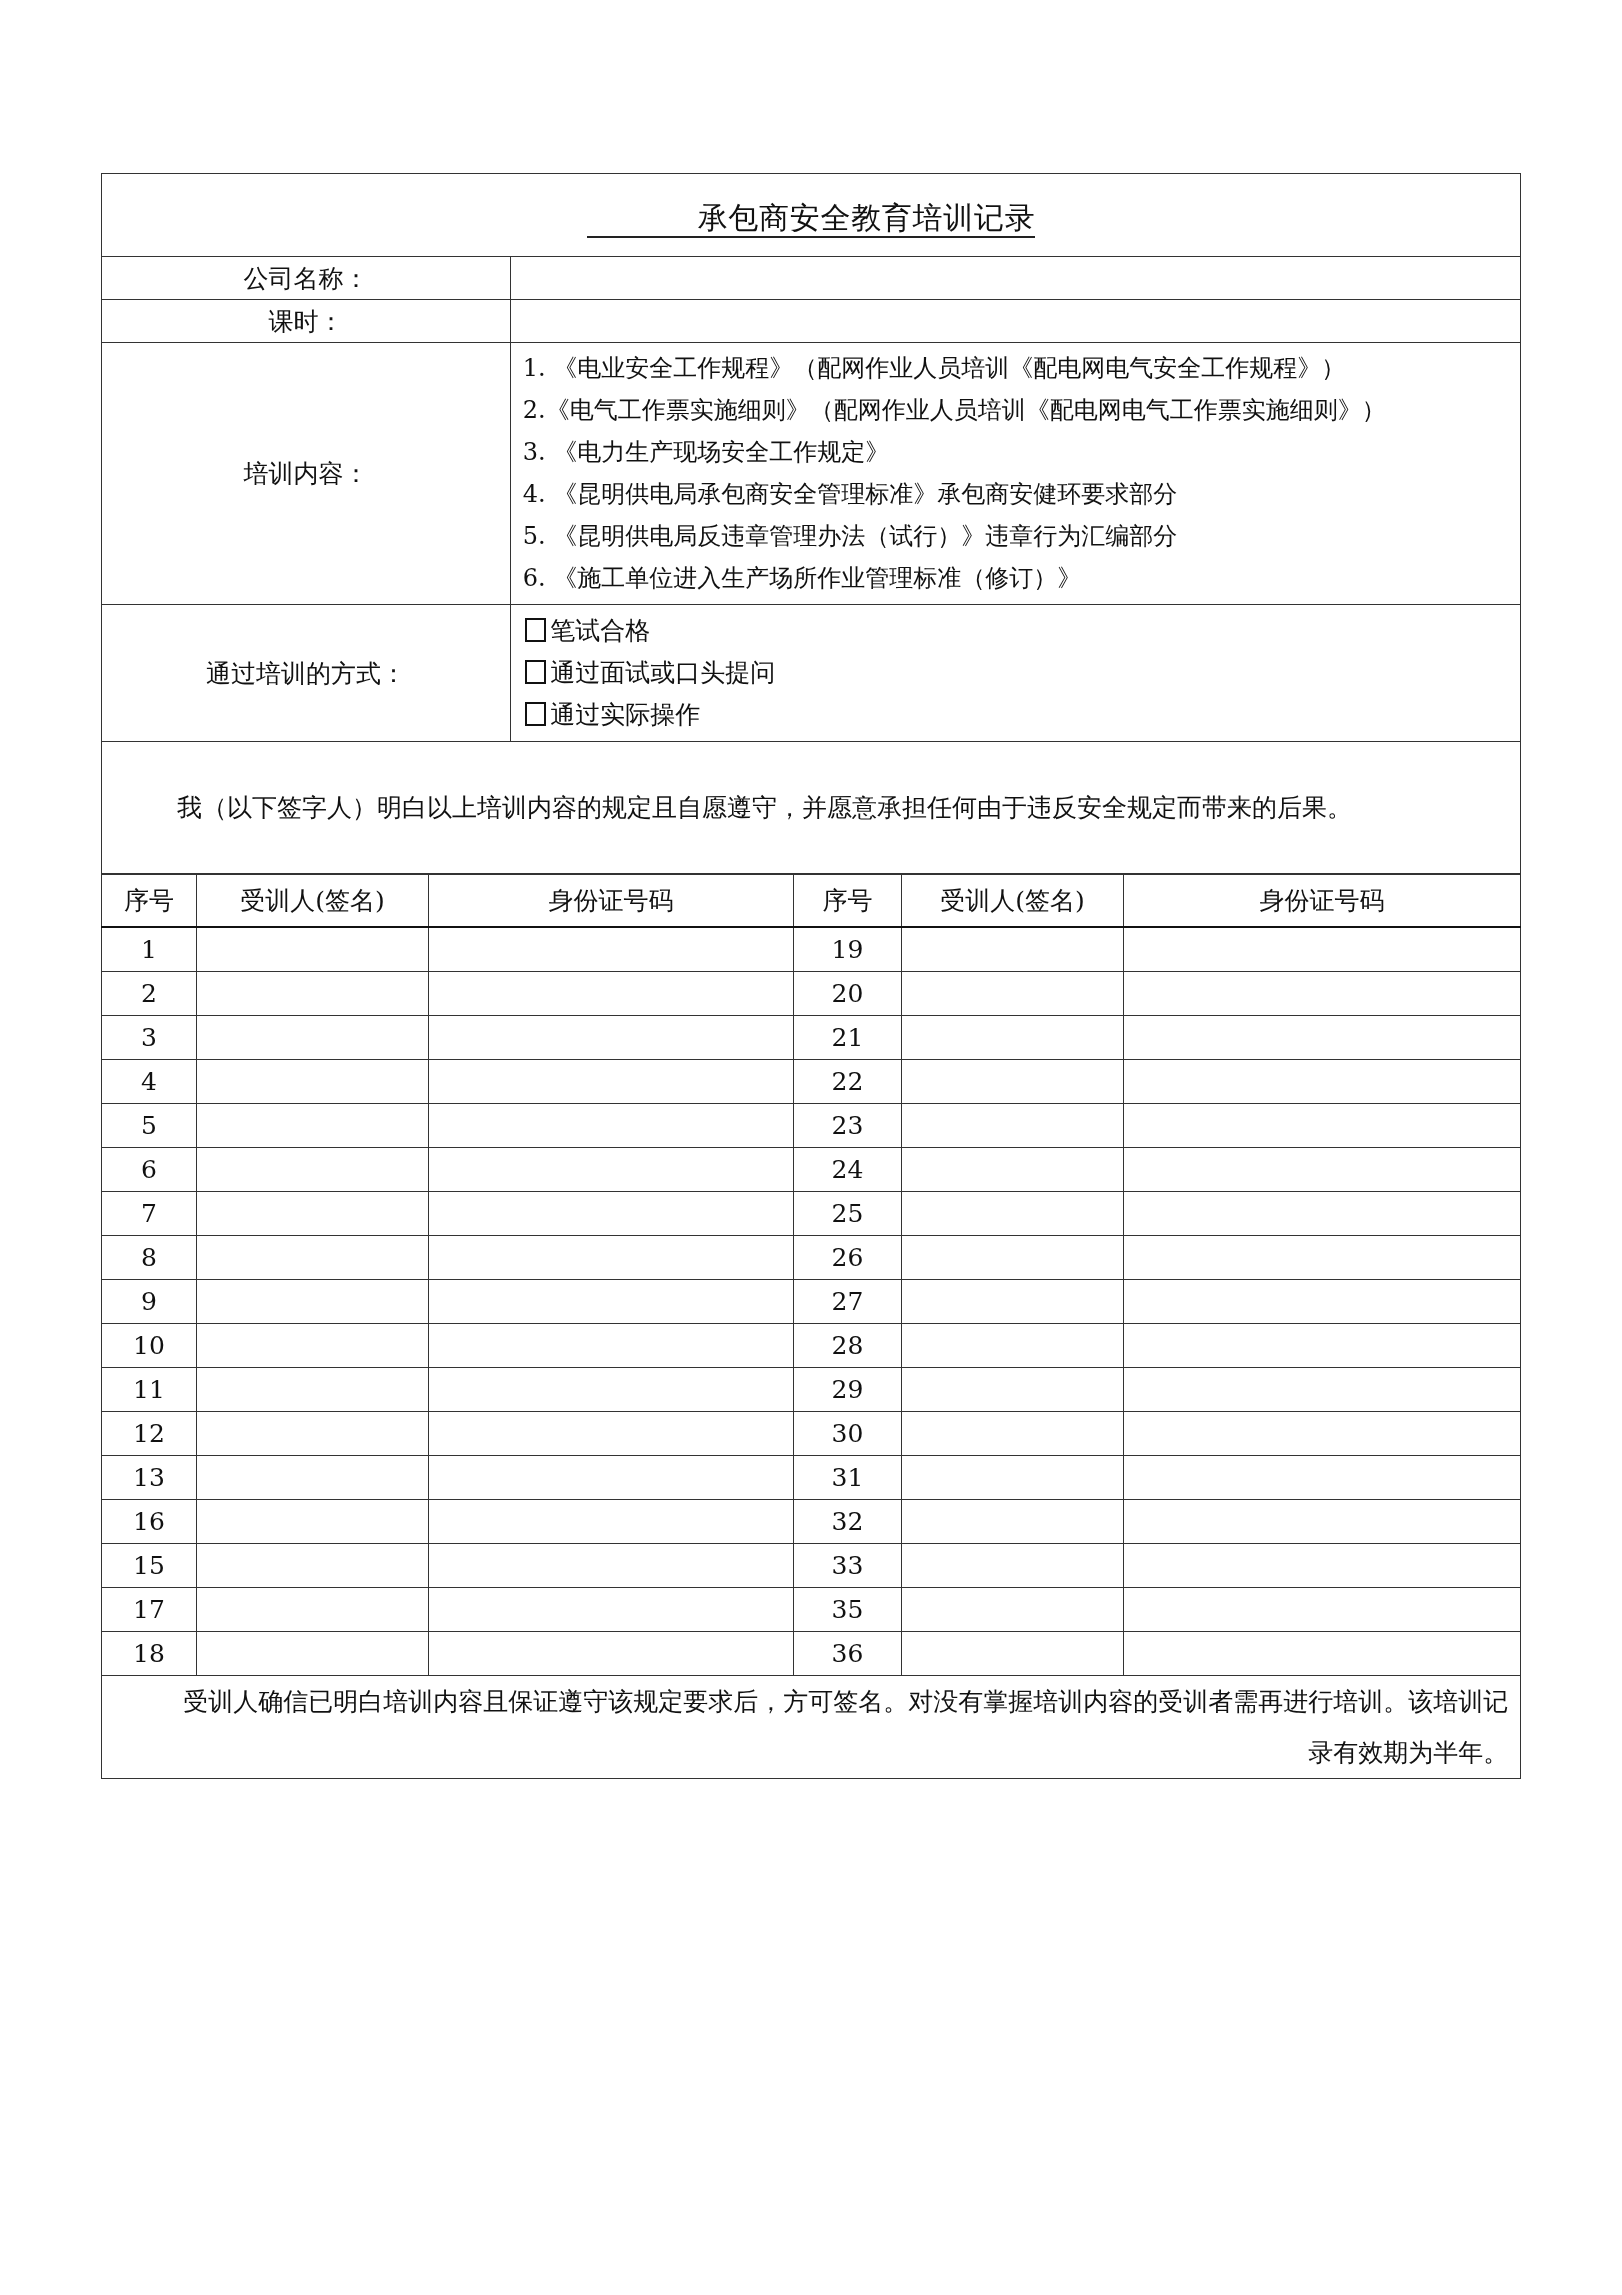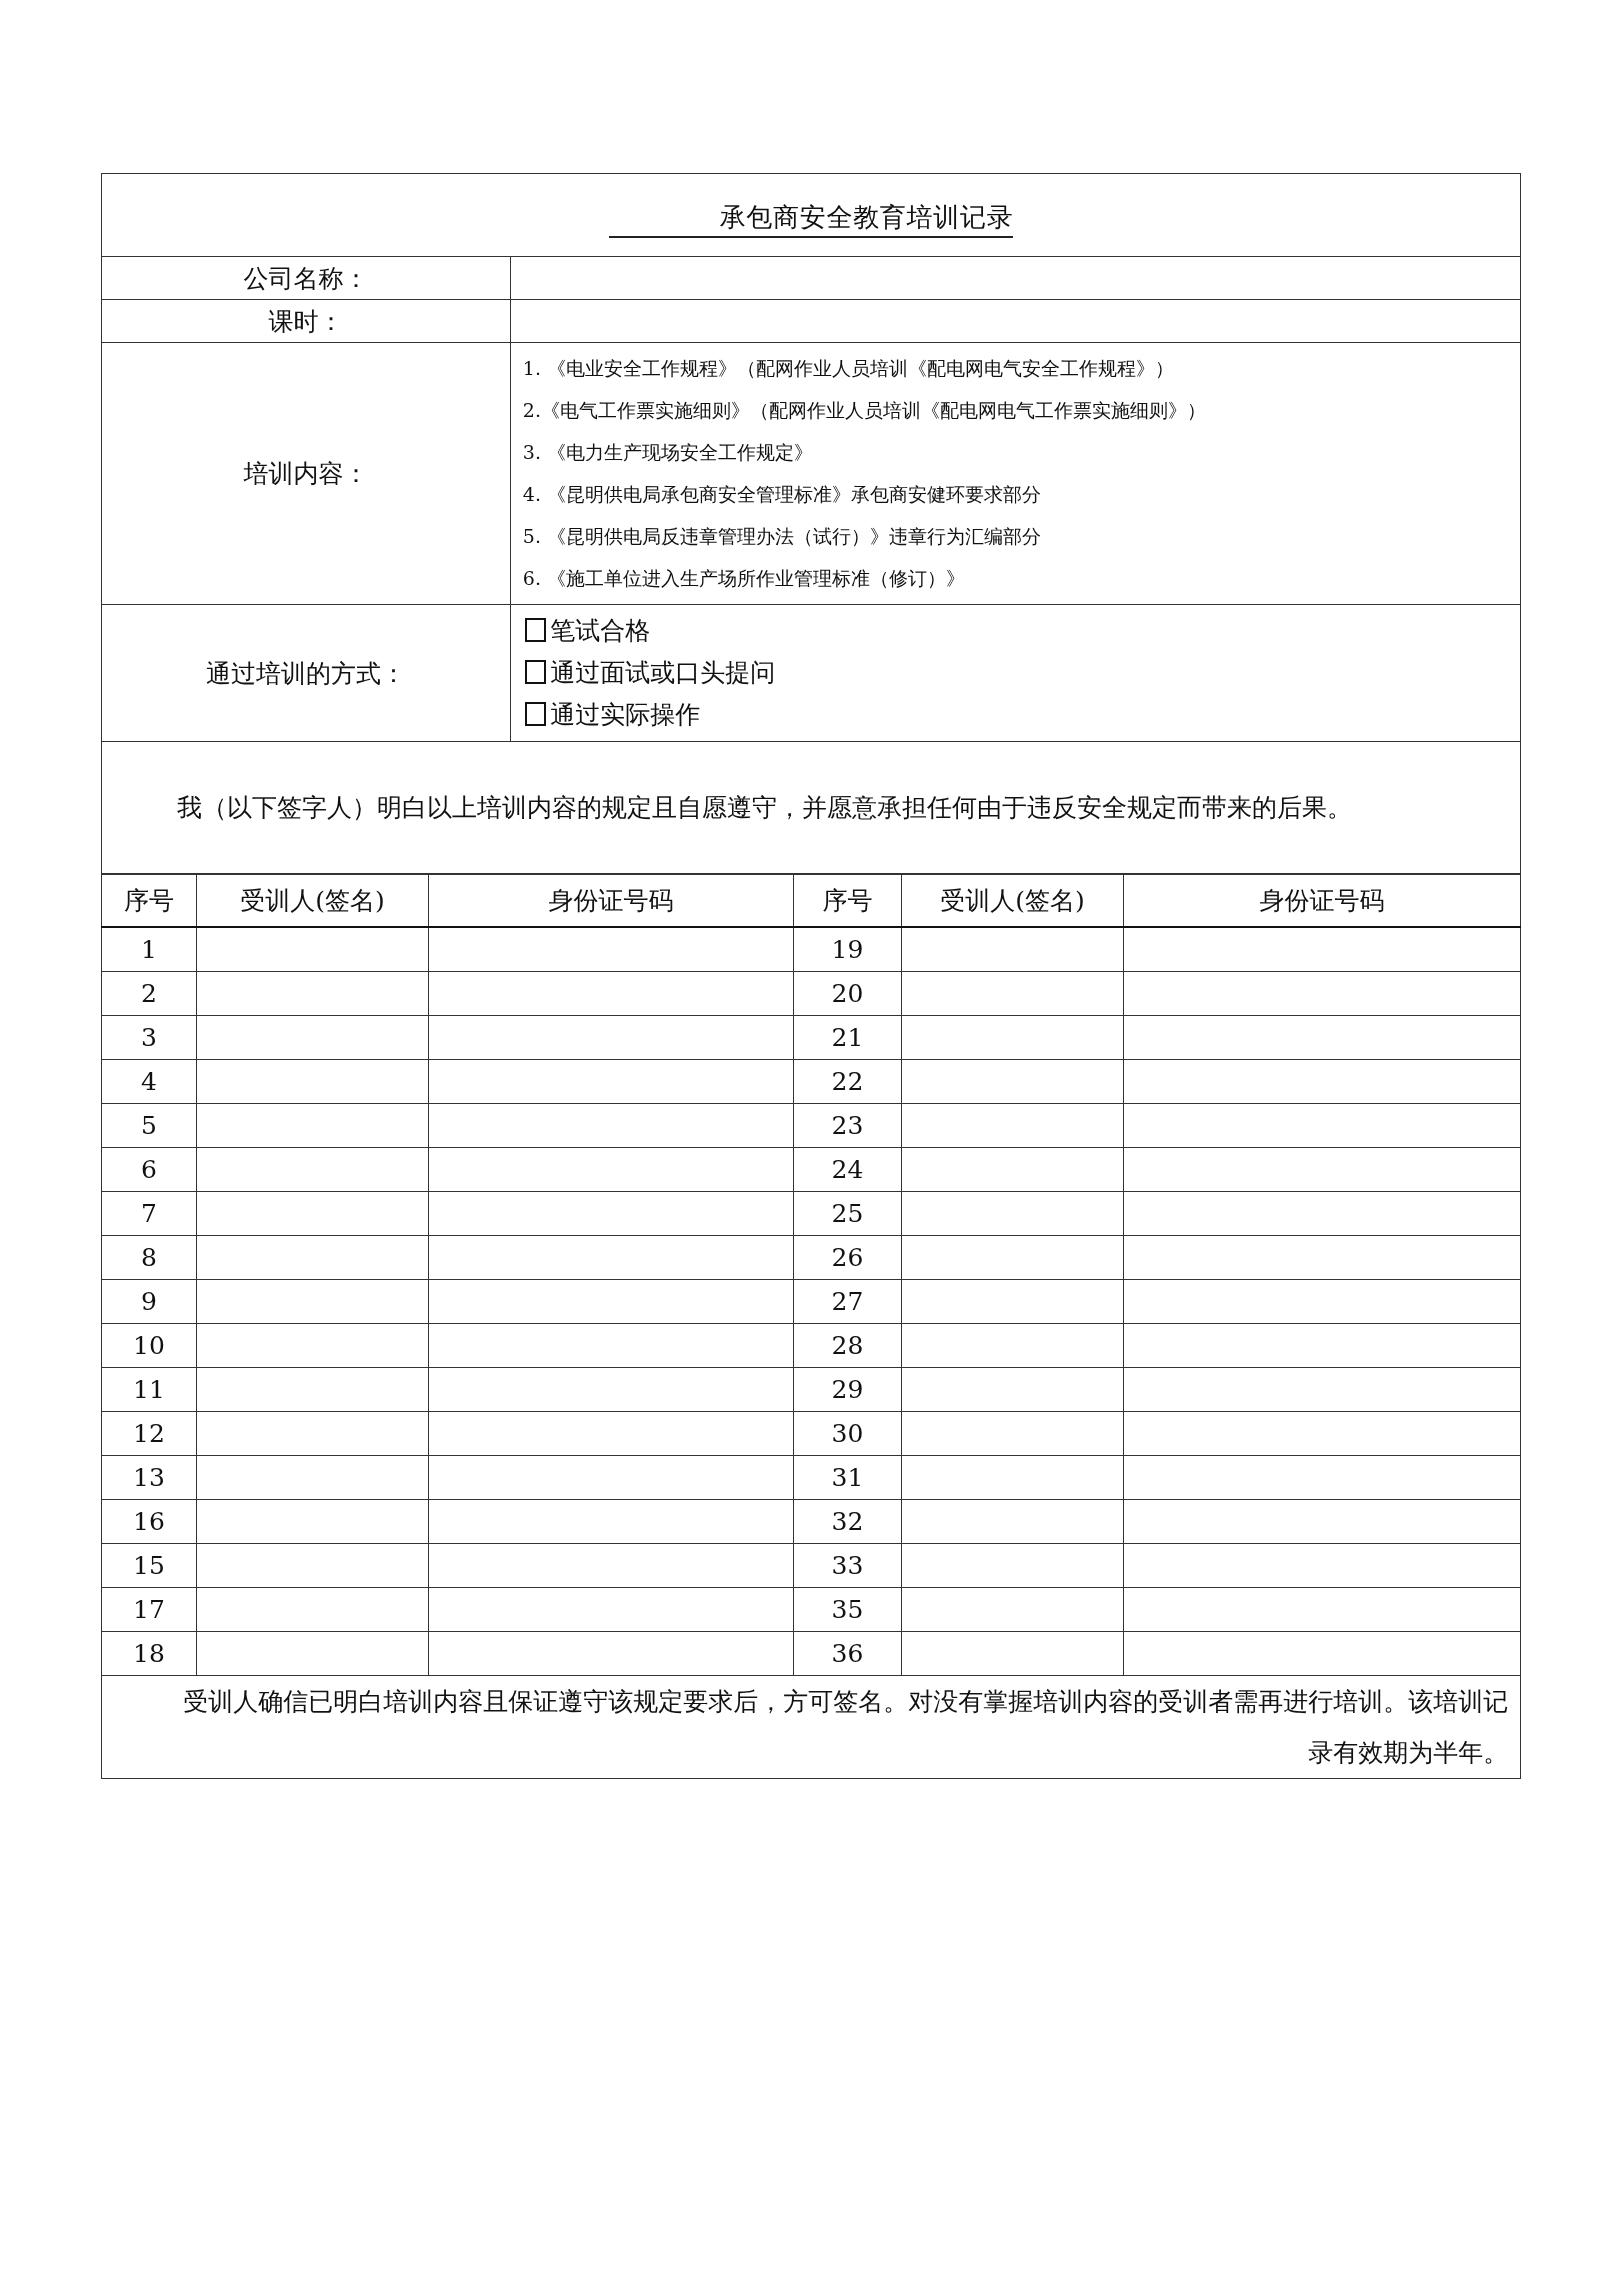--- a/index.html
+++ b/index.html
@@ -3,26 +3,26 @@
 <meta charset="utf-8">
 <style>
   html, body { margin:0; padding:0; background:#ffffff; }
   body { width:1623px; height:2295px; position:relative; overflow:hidden;
          font-family:"DejaVu Serif","Liberation Serif",serif; color:#111; }
   .sheet { position:absolute; left:101px; top:173px; width:1420px; }
   table { border-collapse:collapse; width:100%; table-layout:fixed; }
   td { border:1.3px solid #333; padding:0; vertical-align:middle; }
   .form td { font-size:25px; }
   .title-cell { height:82px; text-align:center; }
-  .title { display:inline-block; font-size:26px; letter-spacing:0.7px;
+  .title { display:inline-block; font-size:30px; letter-spacing:0.7px;
            border-bottom:2px solid #222; padding-left:111px; line-height:37px; margin-top:6.5px; }
   .lbl { text-align:center; width:408px; }
   .info td { height:42px; }
   .content-cell { padding:3.9px 11.8px 5.2px 11.8px; }
-  .content-cell div { font-size:19px; line-height:42px; white-space:nowrap; }
+  .content-cell div { font-size:24px; line-height:42px; white-space:nowrap; }
   .content-cell div.wrap { white-space:normal; }
   .method-cell { padding:5.2px 14.4px; }
   .method-cell div { font-size:25px; line-height:42px; }
   .box { display:inline-block; width:17px; height:19.6px; border:2px solid #111;
          margin-right:3.9px; vertical-align:-2.6px; }
   .pledge-title { height:58px; text-align:center; font-size:26px; letter-spacing:2.6px; }
   .pledge-title .sp { display:inline-block; width:52px; }
   .pledge-text { height:131px; font-size:25px; padding:0 13px 0 0; text-indent:75px; }
   .sig td { font-size:25px; text-align:center; height:43px; }
   .sig tr.hdr td { height:51px; }

